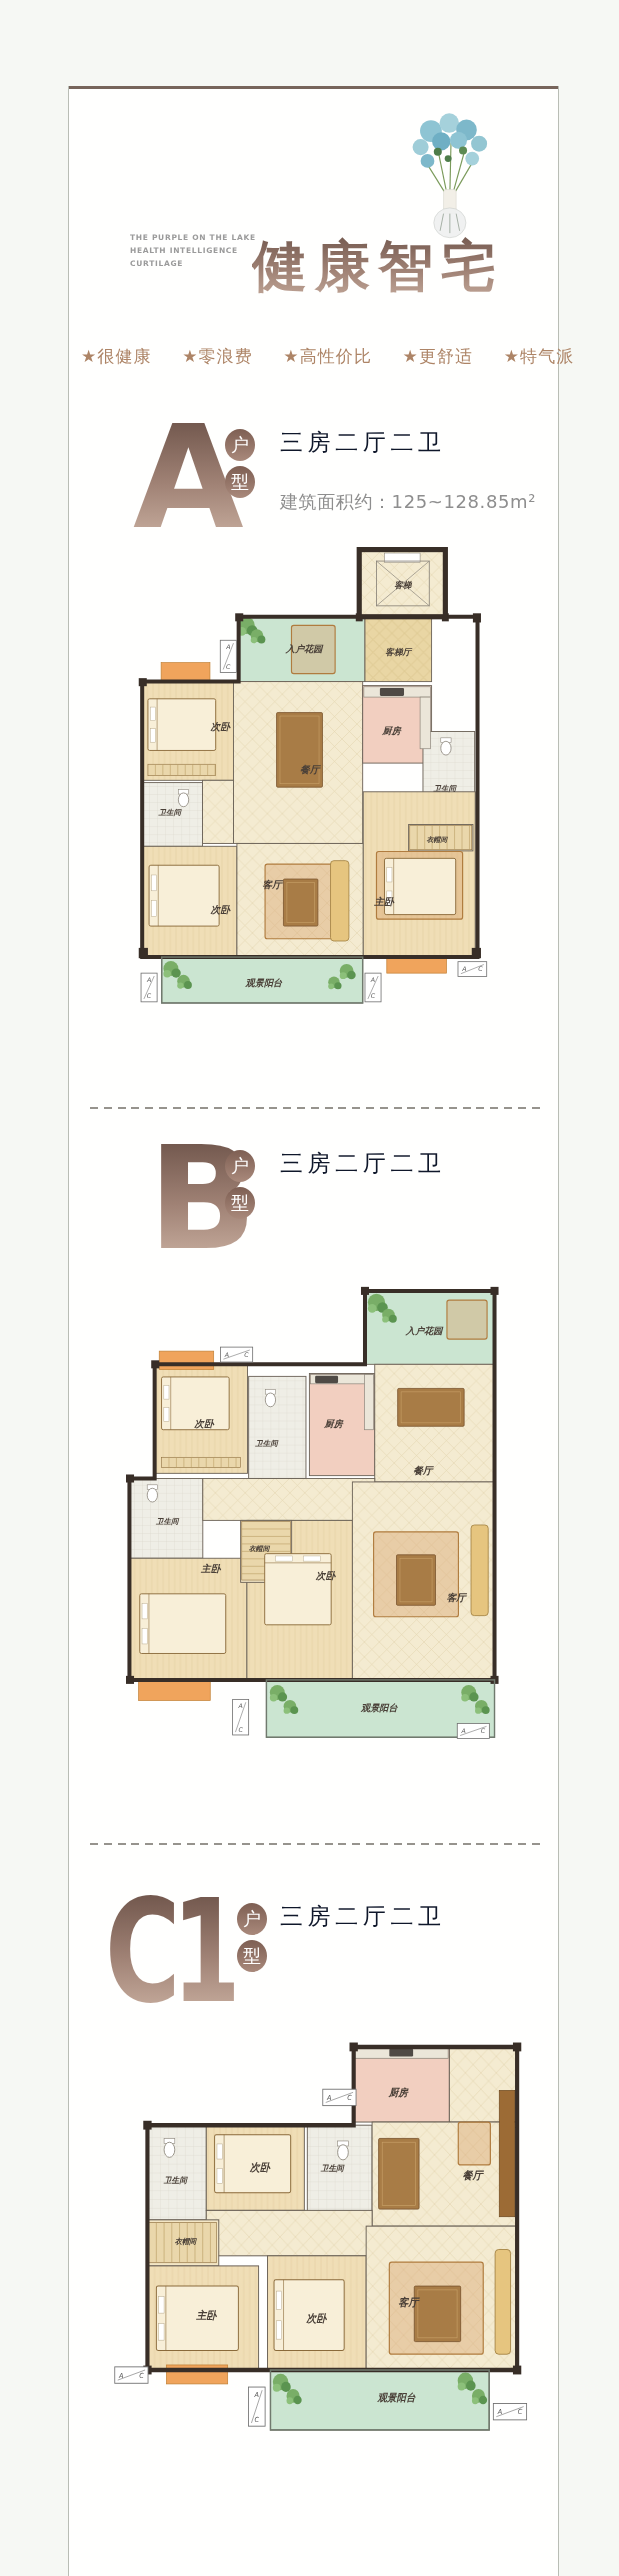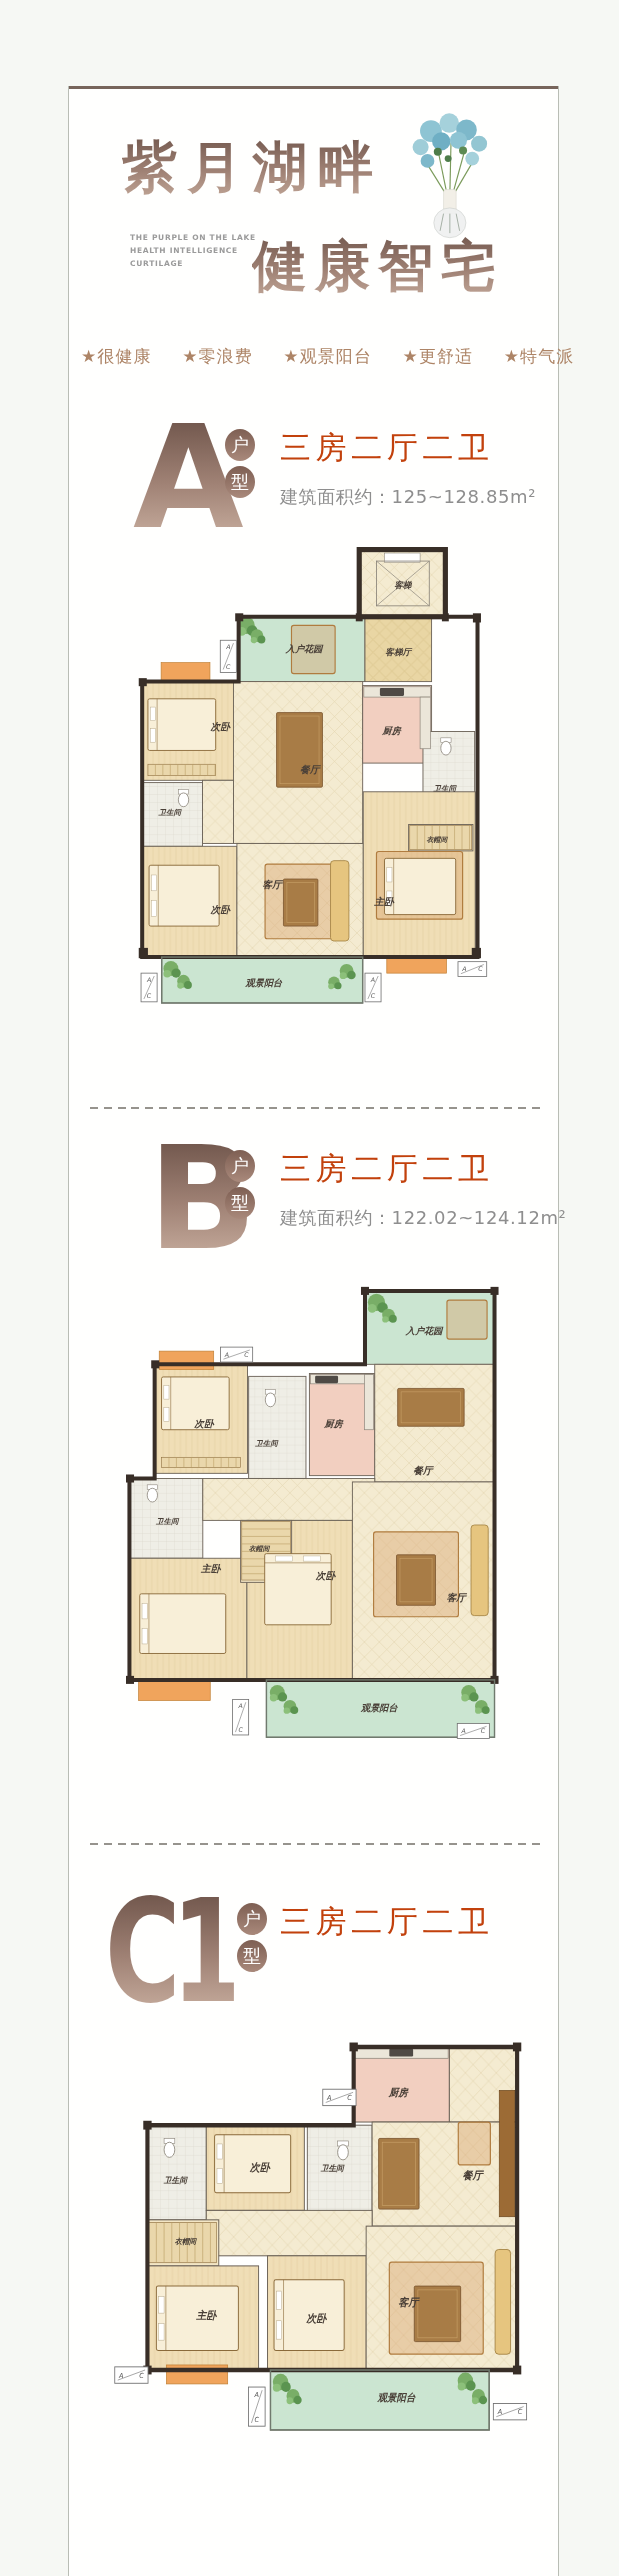--- a/index.html
+++ b/index.html
@@ -23,41 +23,40 @@
   .sec{position:absolute;left:0;width:100%;}
   #sec-A{top:334px;} #sec-B{top:1055px;} #sec-C1{top:1808px;}
   .sec-letter{position:absolute;top:-4.6px;font-size:143px;line-height:125px;font-weight:700;white-space:nowrap;}
   #sec-A .sec-letter{left:64px;} #sec-B .sec-letter{left:79px;}
   #sec-C1 .sec-letter{left:36px;transform:scaleX(.72);transform-origin:left top;letter-spacing:-12.6px;}
   .badges{position:absolute;left:156px;top:9.2px;display:flex;flex-direction:column;gap:5.2px;}
   #sec-C1 .badges{left:168px;}
   .badge{width:30px;height:32px;border-radius:50%;background:linear-gradient(180deg,#7e5f53,#a9897b);
          color:#fff;font-size:18px;display:flex;align-items:center;justify-content:center;}
   .titles{position:absolute;left:211px;top:6.9px;}
-  .sec-title{font-size:31px;color:#c2410c;letter-spacing:4.6px;white-space:nowrap;}
-  .sec-area{margin-top:16px;font-size:18px;color:#8e8e8e;letter-spacing:0.6px;white-space:nowrap;}
+  .sec-title{font-size:23px;color:#0f172a;letter-spacing:4.6px;white-space:nowrap;}
+  .sec-area{margin-top:32px;font-size:18px;color:#8e8e8e;letter-spacing:0.6px;white-space:nowrap;}
   .plan-host{position:absolute;font-style:italic;}
   #sec-A .plan-host{left:64px;top:125px;}
   #sec-B .plan-host{left:57px;top:143px;}
   #sec-C1 .plan-host{left:41px;top:146px;}
   .plan-host svg{display:block;}
   
   .divider{position:absolute;left:21px;width:454px;height:2.3px;
            background:repeating-linear-gradient(90deg,#96938d 0 8px,transparent 8px 13.8px);}
   .d1{top:1021px;} .d2{top:1757px;}
 </style>
 </head>
 <body>
 
 <div class="page">
   <div class="card">
     <div class="top-rule"></div>
 
     <header class="hero">
-      <h1 class="title1 grad">紫月湖畔</h1>
       <div class="vase">
         <svg width="86" height="135" viewBox="0 0 150 235">
           <line x1="52" y1="72" x2="68" y2="150" stroke="#7a9a5a" stroke-width="2"></line>
           <line x1="75" y1="60" x2="73" y2="150" stroke="#7a9a5a" stroke-width="2"></line>
           <line x1="100" y1="70" x2="78" y2="150" stroke="#7a9a5a" stroke-width="2"></line>
           <line x1="118" y1="85" x2="80" y2="150" stroke="#7a9a5a" stroke-width="2"></line>
           <line x1="30" y1="92" x2="66" y2="150" stroke="#7a9a5a" stroke-width="2"></line>
           <circle cx="40" cy="40" r="19" fill="#8ec4d3"></circle>
             <circle cx="72" cy="26" r="17" fill="#a5d1db"></circle>
           <circle cx="102" cy="38" r="18" fill="#7db8ca"></circle>
@@ -81,21 +80,21 @@
         <div>THE PURPLE ON THE LAKE</div>
         <div>HEALTH INTELLIGENCE</div>
         <div>CURTILAGE</div>
       </div>
       <h2 class="title2 grad">健康智宅</h2>
     </header>
 
     <div class="taglines">
       <span>★很健康</span>
       <span>★零浪费</span>
-      <span>★观景阳台</span>
+      <span>★高性价比</span>
       <span>★更舒适</span>
       <span>★特气派</span>
     </div>
 
     <section class="sec" id="sec-A">
       <div class="sec-letter grad">A</div>
       <div class="badges">
         <span class="badge">户</span>
         <span class="badge">型</span>
       </div>
@@ -254,23 +253,20 @@
     <div class="divider d1"></div>
 
     <section class="sec" id="sec-B">
       <div class="sec-letter grad">B</div>
       <div class="badges">
         <span class="badge">户</span>
         <span class="badge">型</span>
       </div>
       <div class="titles">
         <div class="sec-title">三房二厅二卫</div>
-        <div class="sec-area">
-          <span>建筑面积约：</span><span>122.02~124.12</span><span>m²</span>
-        </div>
       </div>
       <div class="plan-host">
           <svg viewBox="0 0 670 800" width="384" height="459" preserveAspectRatio="none">
             <defs>
               <pattern id="cream-B" width="26" height="26" patternUnits="userSpaceOnUse">
                 <rect width="26" height="26" fill="#f4ebd1"></rect>
                 <path d="M0,26L26,0M0,0L26,26" stroke="#e3d5ae" stroke-width="1"></path>
               </pattern>
               <pattern id="wood-B" width="20" height="20" patternUnits="userSpaceOnUse">
                 <rect width="20" height="20" fill="#f0deb6"></rect>

